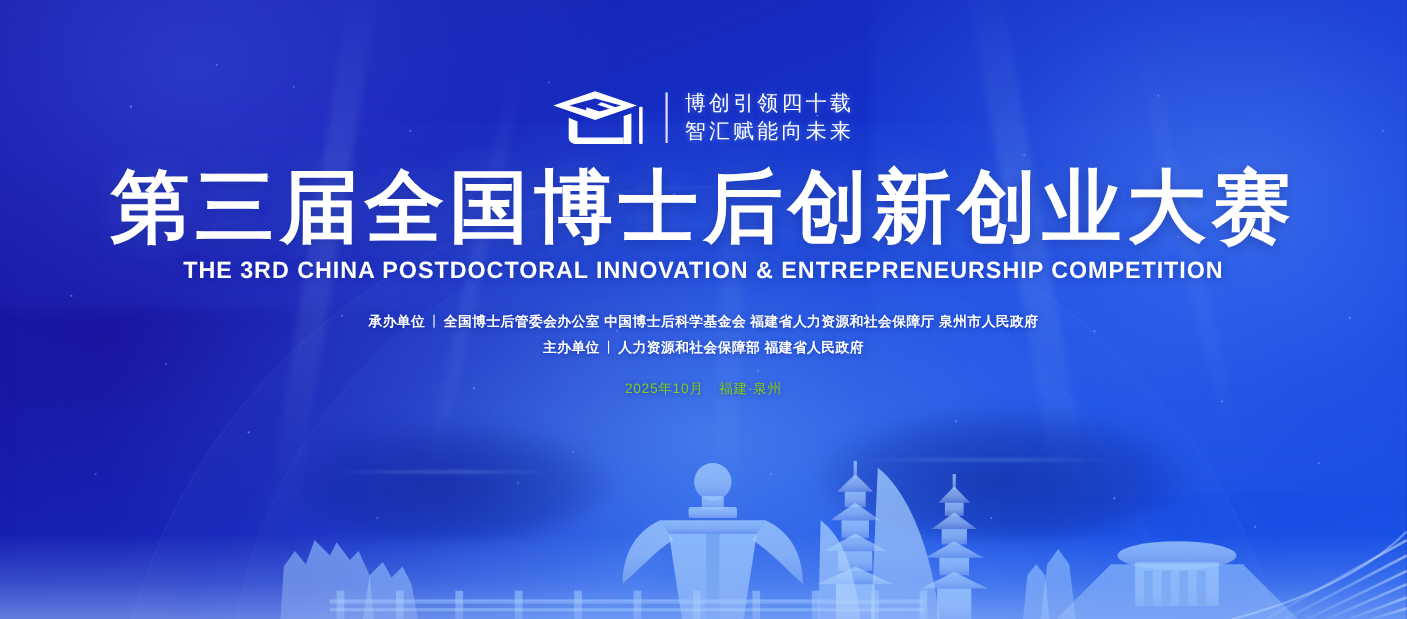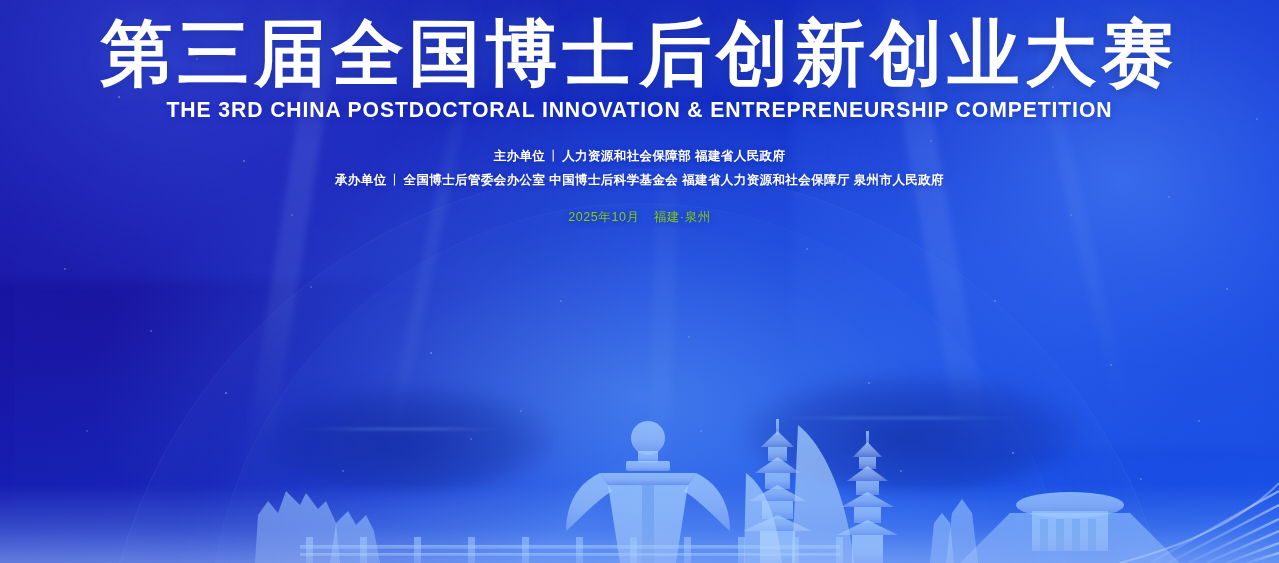--- a/index.html
+++ b/index.html
@@ -394,31 +394,53 @@
           <rect x="792" y="164" width="7" height="26"></rect>
           <rect x="836" y="164" width="7" height="26"></rect>
         </g>
       </g>
     </svg>
     <div class="haze"></div>
   </div>
 
   <div class="content">
 
+    <div class="logo-row">
+      <svg class="logo-mark" viewBox="0 0 86 52" aria-hidden="true">
+        <g fill="#ffffff">
+
+          <path d="M38 2 L76 15 L38 28 L0 15 Z M38 8.5 L14.5 15 L38 21.5 L61.5 15 Z"></path>
+
+          <path d="M44 12 L62 18.5 L44 25 L30 20 L30 16.5 L44 21 L53 18.5 L40 14 Z"></path>
+
+          <path d="M14 26 L14 44 C14 47.5 17 50 21 50 L64 50 L64 44 L22 44 L22 29.5 Z"></path>
+          <path d="M64 24.5 L71 22 L71 50 L64 50 Z"></path>
+
+          <rect x="78" y="16" width="3.2" height="34" rx="1"></rect>
+        </g>
+      </svg>
+
+      <div class="logo-divider"></div>
+
+      <div class="logo-slogan">
+        <div>博创引领四十载</div>
+        <div>智汇赋能向未来</div>
+      </div>
+    </div>
 
     <div class="title-cn">第三届全国博士后创新创业大赛</div>
     <div class="title-en">THE 3RD CHINA POSTDOCTORAL INNOVATION &amp; ENTREPRENEURSHIP COMPETITION</div>
 
     <div class="org-block">
+      <div class="org-line">
+        <span>承办单位</span><span class="sep">丨</span><span>全国博士后管委会办公室  中国博士后科学基金会  福建省人力资源和社会保障厅  泉州市人民政府</span>
+      </div>
       <div class="org-line">
         <span>主办单位</span><span class="sep">丨</span><span>人力资源和社会保障部  福建省人民政府</span>
       </div>
-      <div class="org-line">
-        <span>承办单位</span><span class="sep">丨</span><span>全国博士后管委会办公室  中国博士后科学基金会  福建省人力资源和社会保障厅  泉州市人民政府</span>
-      </div>
     </div>
 
     <div class="date-line">
       <span>2025年10月</span><span class="gap"></span><span>福建·泉州</span>
     </div>
 
   </div>
 </div>
 
 </body></html>

